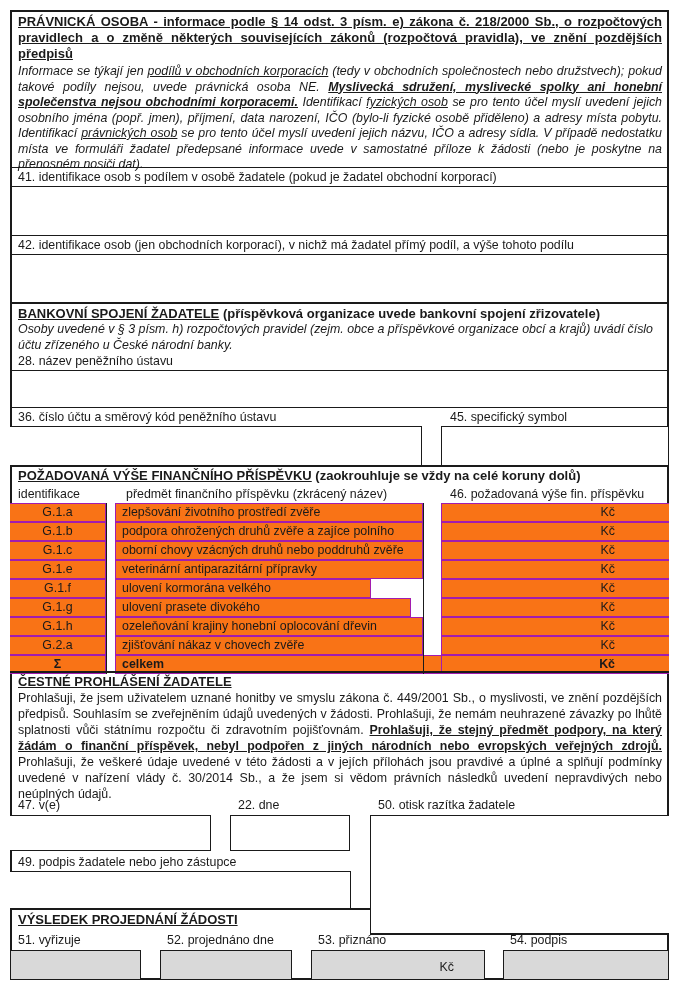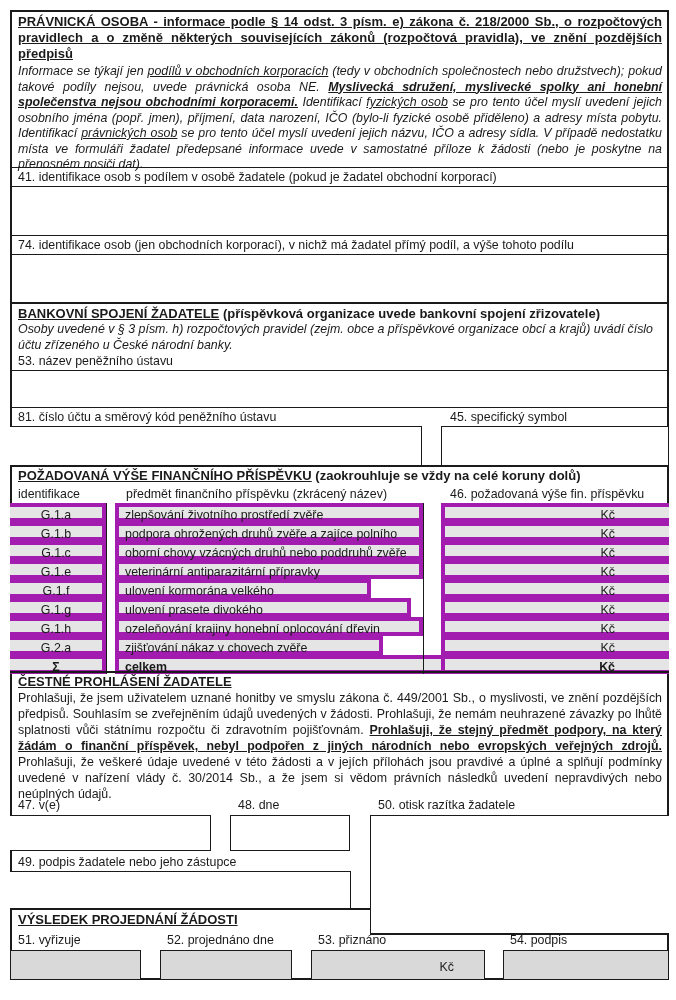--- a/index.html
+++ b/index.html
@@ -9,22 +9,22 @@
   .frame { border:2px solid #1a1a1a; box-sizing:border-box; }
   .hline { position:absolute; height:0; border-top:2px solid #1a1a1a; }
   .thin { border-top-width:1px; }
   .vline { position:absolute; width:0; border-left:1px solid #1a1a1a; }
   .box { position:absolute; border:1px solid #1a1a1a; box-sizing:border-box; background:#fff; }
   .grey { background:#d9d9d9; }
   .hdr { font-weight:bold; font-size:13px; line-height:16px; text-align:justify; }
   .hdr u { text-decoration:underline; }
   .it { font-style:italic; font-size:12.4px; line-height:15.5px; text-align:justify; }
   .lbl { font-size:12.4px; white-space:nowrap; }
-  .cell { position:absolute; border:4px solid #a21caf; box-sizing:border-box; height:19px;
-          line-height:17px; font-size:12.4px; white-space:nowrap; background:#e5e5e5; }
+  .cell { position:absolute; border:1px solid #a21caf; box-sizing:border-box; height:19px;
+          line-height:17px; font-size:12.4px; white-space:nowrap; background:#f97316; }
   .c { text-align:center; }
   .kc { text-align:right; padding-right:54px; }
   .b { font-weight:bold; }
   .para { font-size:12.4px; line-height:16px; text-align:justify; }
   .ul { text-decoration:underline; }
 </style>
 </head>
 <body>
 
 <div class="abs frame" style="left:10px;top:10px;width:659px;height:970px;"></div>
@@ -35,34 +35,34 @@
 <div class="abs it" style="left:18px;top:64px;width:644px;">
   <span>Informace se týkají jen </span><span class="ul">podílů v obchodních korporacích</span><span> (tedy v obchodních společnostech nebo družstvech); pokud takové podíly nejsou, uvede právnická osoba NE. </span><span class="ul b" style="font-style:italic;">Myslivecká sdružení, myslivecké spolky ani honební společenstva nejsou obchodními korporacemi.</span><span> Identifikací </span><span class="ul">fyzických osob</span><span> se pro tento účel myslí uvedení jejich osobního jména (popř. jmen), příjmení, data narození, IČO (bylo-li fyzické osobě přiděleno) a adresy místa pobytu. Identifikací </span><span class="ul">právnických osob</span><span> se pro tento účel myslí uvedení jejich názvu, IČO a adresy sídla. V případě nedostatku místa ve formuláři žadatel předepsané informace uvede v samostatné příloze k žádosti (nebo je poskytne na přenosném nosiči dat).</span>
 </div>
 
 <div class="hline thin" style="left:11px;top:167px;width:657px;"></div>
 <div class="abs lbl" style="left:18px;top:170px;">41. identifikace osob s podílem v osobě žadatele (pokud je žadatel obchodní korporací)</div>
 <div class="hline thin" style="left:11px;top:186px;width:657px;"></div>
 <div class="abs" style="left:11px;top:187px;width:657px;height:48px;"><span></span></div>
 
 <div class="hline thin" style="left:11px;top:235px;width:657px;"></div>
-<div class="abs lbl" style="left:18px;top:238px;">74. identifikace osob (jen obchodních korporací), v nichž má žadatel přímý podíl, a výše tohoto podílu</div>
+<div class="abs lbl" style="left:18px;top:238px;">42. identifikace osob (jen obchodních korporací), v nichž má žadatel přímý podíl, a výše tohoto podílu</div>
 <div class="hline thin" style="left:11px;top:254px;width:657px;"></div>
 <div class="abs" style="left:11px;top:255px;width:657px;height:46px;"><span></span></div>
 
 <div class="hline" style="left:10px;top:302px;width:659px;"></div>
 <div class="abs hdr" style="left:18px;top:306px;width:644px;">
   <u>BANKOVNÍ SPOJENÍ ŽADATELE</u><span> (příspěvková organizace uvede bankovní spojení zřizovatele)</span>
 </div>
 <div class="abs it" style="left:18px;top:322px;width:640px;text-align:left;">Osoby uvedené v § 3 písm. h) rozpočtových pravidel (zejm. obce a příspěvkové organizace obcí a krajů) uvádí číslo účtu zřízeného u České národní banky.</div>
-<div class="abs lbl" style="left:18px;top:354px;">53. název peněžního ústavu</div>
+<div class="abs lbl" style="left:18px;top:354px;">28. název peněžního ústavu</div>
 <div class="hline thin" style="left:11px;top:370px;width:657px;"></div>
 <div class="abs" style="left:11px;top:371px;width:657px;height:36px;"><span></span></div>
 <div class="hline thin" style="left:11px;top:407px;width:657px;"></div>
-<div class="abs lbl" style="left:18px;top:410px;">81. číslo účtu a směrový kód peněžního ústavu</div>
+<div class="abs lbl" style="left:18px;top:410px;">36. číslo účtu a směrový kód peněžního ústavu</div>
 <div class="abs lbl" style="left:450px;top:410px;">45. specifický symbol</div>
 <div class="box" style="left:10px;top:426px;width:412px;height:40px;border-left:none;border-bottom:none;"><span></span></div>
 <div class="box" style="left:441px;top:426px;width:227px;height:40px;border-right:none;border-bottom:none;"><span></span></div>
 
 <div class="hline" style="left:10px;top:465px;width:659px;"></div>
 <div class="abs hdr" style="left:18px;top:468px;width:650px;white-space:nowrap;">
   <u>POŽADOVANÁ VÝŠE FINANČNÍHO PŘÍSPĚVKU</u><span> (zaokrouhluje se vždy na celé koruny dolů)</span>
 </div>
 <div class="abs lbl" style="left:18px;top:487px;">identifikace</div>
 <div class="abs lbl" style="left:126px;top:487px;">předmět finančního příspěvku (zkrácený název)</div>
@@ -84,39 +84,39 @@
     <div class="cell c" style="left:10px;top:579px;width:96px;border-left:none;">G.1.f</div>
        <div class="cell" style="left:115px;top:579px;width:256px;padding-left:6px;">ulovení kormorána velkého</div>
        <div class="cell kc" style="left:441px;top:579px;width:228px;border-right:none;"><span></span><span>Kč</span></div>
     <div class="cell c" style="left:10px;top:598px;width:96px;border-left:none;">G.1.g</div>
        <div class="cell" style="left:115px;top:598px;width:296px;padding-left:6px;">ulovení prasete divokého</div>
        <div class="cell kc" style="left:441px;top:598px;width:228px;border-right:none;"><span></span><span>Kč</span></div>
     <div class="cell c" style="left:10px;top:617px;width:96px;border-left:none;">G.1.h</div>
        <div class="cell" style="left:115px;top:617px;width:308px;padding-left:6px;">ozeleňování krajiny honební oplocování dřevin</div>
        <div class="cell kc" style="left:441px;top:617px;width:228px;border-right:none;"><span></span><span>Kč</span></div>
     <div class="cell c" style="left:10px;top:636px;width:96px;border-left:none;">G.2.a</div>
-       <div class="cell" style="left:115px;top:636px;width:268px;padding-left:6px;">zjišťování nákaz v chovech zvěře</div>
+       <div class="cell" style="left:115px;top:636px;width:308px;padding-left:6px;">zjišťování nákaz v chovech zvěře</div>
        <div class="cell kc" style="left:441px;top:636px;width:228px;border-right:none;"><span></span><span>Kč</span></div>
     <div class="cell c b" style="left:10px;top:655px;width:96px;border-left:none;">Σ</div>
        <div class="cell b" style="left:115px;top:655px;width:334px;padding-left:6px;">celkem</div>
        <div class="cell kc b" style="left:441px;top:655px;width:228px;border-right:none;"><span></span><span>Kč</span></div>
     <div class="vline" style="left:106px;top:503px;height:171px;"></div>
      <div class="vline" style="left:423px;top:503px;height:171px;"></div>
   </div>
 
 <div class="hline" style="left:10px;top:671px;width:659px;"></div>
 <div class="abs hdr" style="left:18px;top:674px;">
   <u>ČESTNÉ PROHLÁŠENÍ ŽADATELE</u>
 </div>
 <div class="abs para" style="left:18px;top:690px;width:644px;">
   <span>Prohlašuji, že jsem uživatelem uznané honitby ve smyslu zákona č. 449/2001 Sb., o myslivosti, ve znění pozdějších předpisů. Souhlasím se zveřejněním údajů uvedených v žádosti. Prohlašuji, že nemám neuhrazené závazky po lhůtě splatnosti vůči státnímu rozpočtu či zdravotním pojišťovnám. </span><span class="b ul">Prohlašuji, že stejný předmět podpory, na který žádám o finanční příspěvek, nebyl podpořen z jiných národních nebo evropských veřejných zdrojů.</span><span> Prohlašuji, že veškeré údaje uvedené v této žádosti a v jejích přílohách jsou pravdivé a úplné a splňují podmínky uvedené v nařízení vlády č. 30/2014 Sb., a že jsem si vědom právních následků uvedení nepravdivých nebo neúplných údajů.</span>
 </div>
 
 <div class="abs lbl" style="left:18px;top:798px;">47. v(e)</div>
-<div class="abs lbl" style="left:238px;top:798px;">48. dne</div>
+<div class="abs lbl" style="left:238px;top:798px;">22. dne</div>
 <div class="abs lbl" style="left:378px;top:798px;">50. otisk razítka žadatele</div>
 
 <div class="box" style="left:10px;top:815px;width:201px;height:36px;border-left:none;"><span></span></div>
 <div class="box" style="left:230px;top:815px;width:120px;height:36px;"><span></span></div>
 <div class="box" style="left:370px;top:815px;width:299px;height:120px;border-right:none;border-bottom:2px solid #1a1a1a;"><span></span></div>
 
 <div class="abs lbl" style="left:18px;top:855px;">49. podpis žadatele nebo jeho zástupce</div>
 <div class="box" style="left:10px;top:871px;width:341px;height:38px;border-left:none;border-bottom:none;"><span></span></div>
 
 <div class="hline" style="left:10px;top:908px;width:361px;"></div>

